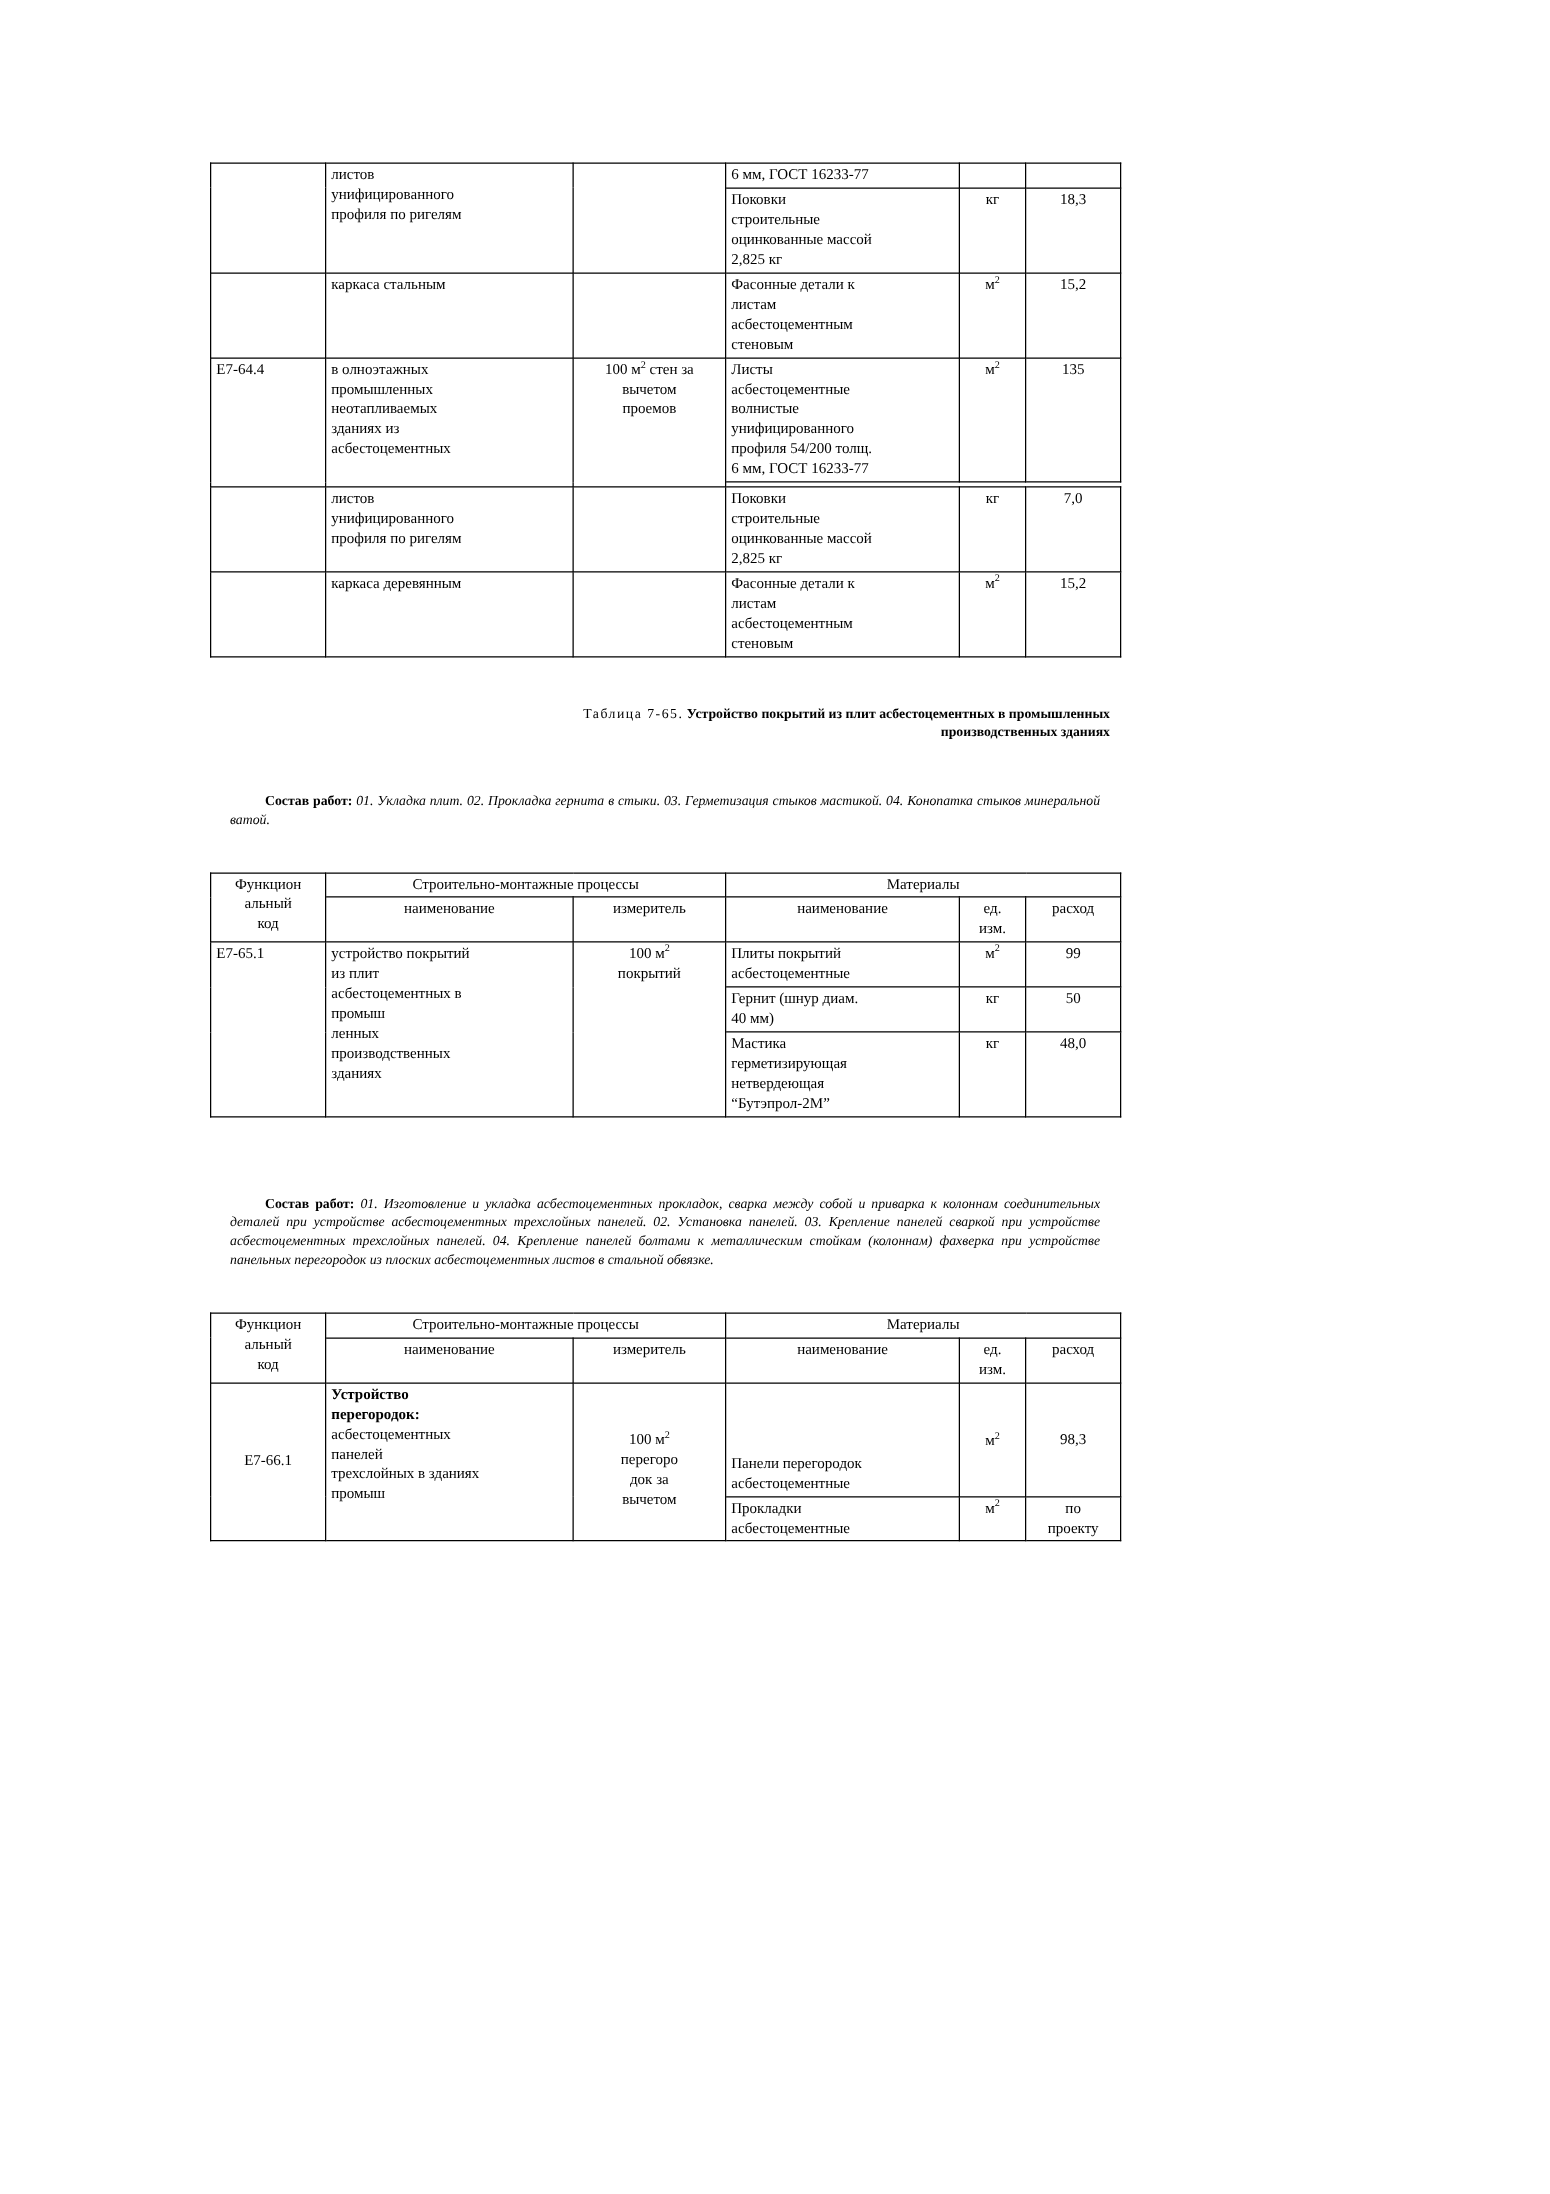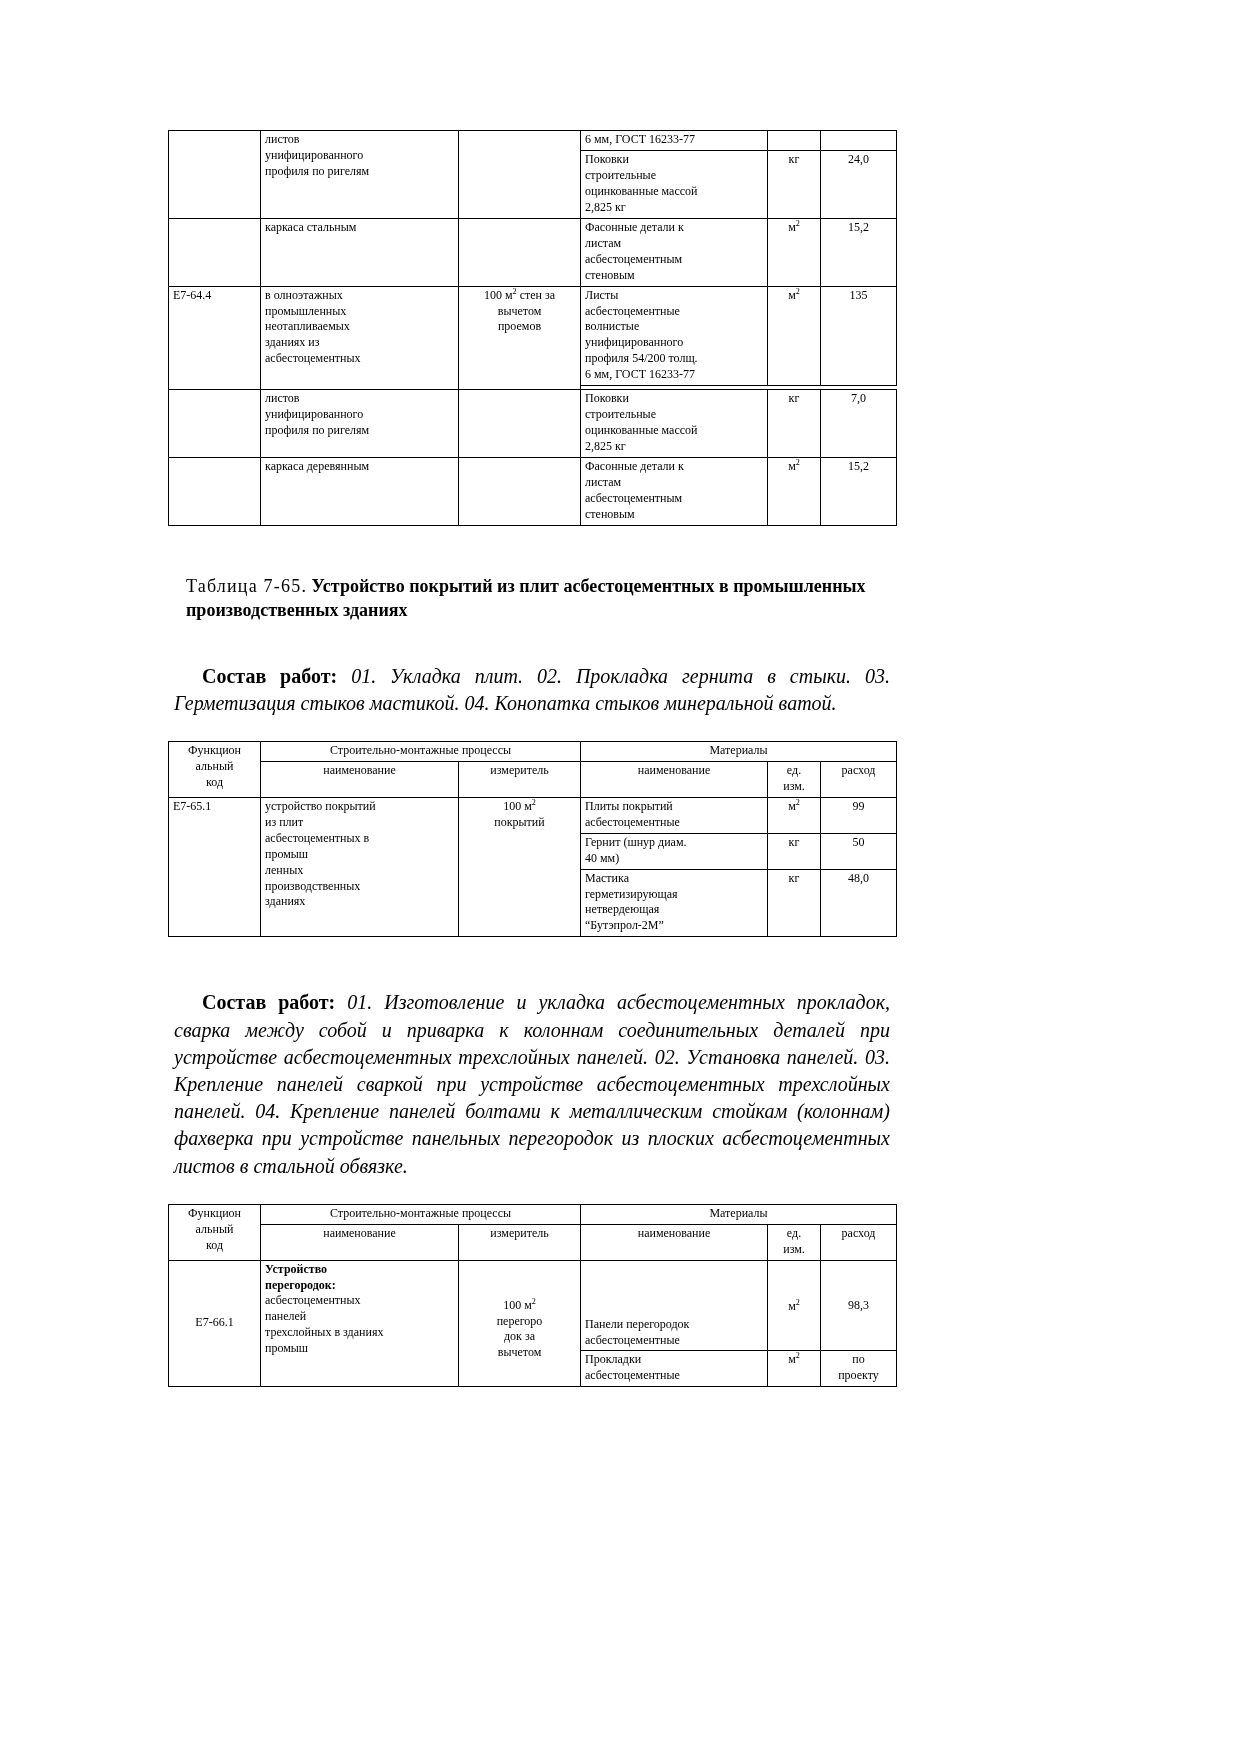--- a/index.html
+++ b/index.html
@@ -43,33 +43,33 @@
   
   col.w-code  { width: 92px; }
   col.w-name  { width: 198px; }
   col.w-meas  { width: 122px; }
   col.w-matl  { width: 187px; }
   col.w-unit  { width: 53px; }
   col.w-qty   { width: 76px; }
 
   
   .tbl-title {
-    text-align: left;
-    font-size: 18px;
+    text-align: right;
+    font-size: 11px;
     line-height: 1.35;
-    margin: 18px;
+    margin: 8px;
   }
   .tbl-title .lead { letter-spacing: 1.2px; }
   .tbl-title b { font-weight: bold; }
   .sostav {
-    font-size: 20px;
+    font-size: 11px;
     line-height: 1.36;
     text-align: justify;
     text-indent: 28px;
-    margin: 6px;
+    margin: 16px;
   }
   .sostav b { font-weight: bold; font-style: normal; }
   .sostav i { font-style: italic; }
 
   .gap-a { height: 30px; }
   .gap-b { height: 16px; }
   .gap-c { height: 18px; }
   .gap-d { height: 30px; }
   .gap-e { height: 16px; }
   .gap-f { height: 18px; }
@@ -106,21 +106,21 @@
         <td class="c"></td>
       </tr>
       <tr>
         <td>
           <span>Поковки</span><br>
           <span>строительные</span><br>
           <span>оцинкованные массой</span><br>
           <span>2,825 кг</span>
         </td>
         <td class="c">кг</td>
-        <td class="c">24,0</td>
+        <td class="c">18,3</td>
       </tr>
 
       <tr>
         <td></td>
         <td>каркаса стальным</td>
         <td></td>
         <td>
           <span>Фасонные детали к</span><br>
           <span>листам</span><br>
           <span>асбестоцементным</span><br>

